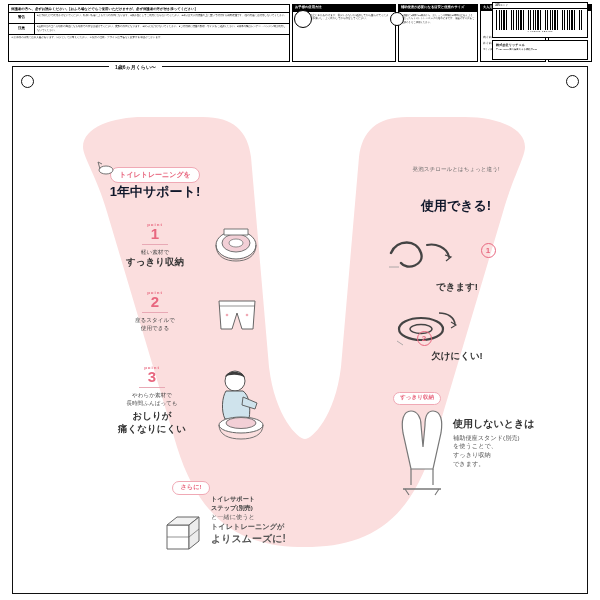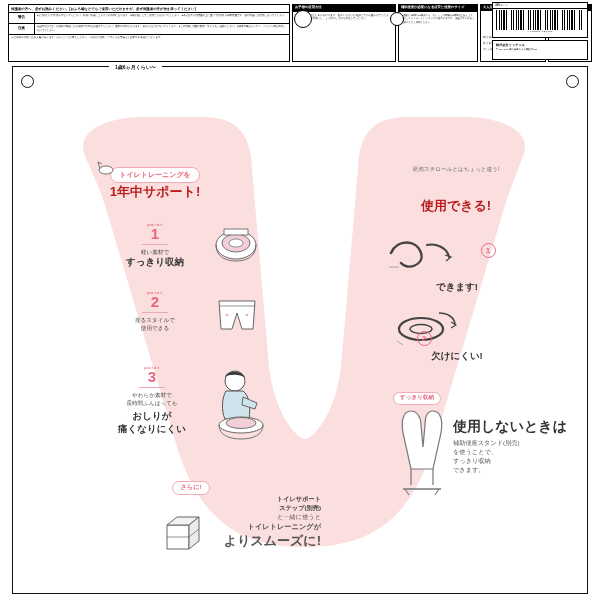--- a/index.html
+++ b/index.html
@@ -203,21 +203,21 @@
     color: #e8677f;
     line-height: 1;
     margin-top: -1px;
   }
   .step-rule {
     width: 26px; height: 1px; background: #e8a9b5;
     margin: 3px auto 3px auto;
   }
   .sm { font-size: 5.6px; line-height: 1.5; color: #4a4a4a; }
   .lg { font-size: 9.5px; font-weight: bold; line-height: 1.35; color: #333; }
-  .xl { font-size: 13px; font-weight: bold; line-height: 1.3; color: #b91c1c; }
+  .xl { font-size: 13px; font-weight: bold; line-height: 1.3; color: #0f172a; }
   .hdl { font-size: 6.2px; line-height: 1.45; color: #555; }
 
   .numcircle {
     width: 15px; height: 15px;
     border: 1px solid #e8677f;
     border-radius: 50%;
     color: #e8677f;
     font-size: 8px; font-weight: bold;
     display: flex; align-items: center; justify-content: center;
     margin: 0 auto;
@@ -373,26 +373,26 @@
     <div class="blk" style="left:148px; top:408px; width:60px;">
       <div class="badge" style="font-size:6.2px; padding:1.5px 7px;">さらに!</div>
     </div>
     <svg style="position:absolute; left:146px; top:432px;" width="52" height="54" viewBox="0 0 52 54">
       <path d="M8 50 L8 26 L30 26 L30 50 Z" fill="#fff" stroke="#666" stroke-width="1"></path>
       <path d="M8 26 L18 18 L40 18 L30 26 Z" fill="#f2f2f2" stroke="#666" stroke-width="1"></path>
       <path d="M30 26 L40 18 L40 42 L30 50 Z" fill="#ececec" stroke="#666" stroke-width="1"></path>
       <path d="M8 38 L30 38" stroke="#666" stroke-width="0.7"></path>
       <path d="M30 38 L40 30" stroke="#666" stroke-width="0.7"></path>
     </svg>
-    <div class="blk" style="left:198px; top:428px; width:110px; text-align:right;">
+    <div class="blk" style="left:198px; top:428px; width:110px; text-align:left;">
       <div class="hdl" style="font-weight:bold; color:#444">トイレサポート</div>
       <div class="hdl" style="font-weight:bold; color:#444">ステップ(別売)</div>
       <div class="hdl">と一緒に使うと</div>
       <div class="hdl pink-txt" style="font-weight:bold; font-size:7.2px">トイレトレーニングが</div>
-      <div class="hdl pink-txt" style="font-weight:bold; font-size:13px">よりスムーズに!</div>
+      <div class="hdl pink-txt" style="font-weight:bold; font-size:10px">よりスムーズに!</div>
     </div>
 
     <div class="blk sm" style="left:368px; top:98px; width:150px; color:#6b6b6b;">発泡スチロールとはちょっと違う!</div>
     <div class="blk xl" style="left:368px; top:131px; width:150px;">使用できる!</div>
 
     <svg style="position:absolute; left:370px; top:166px;" width="72" height="44" viewBox="0 0 72 44">
       <path d="M8 20 C14 6, 34 6, 38 20 C42 32, 24 38, 18 30" fill="none" stroke="#444" stroke-width="2.4" stroke-linecap="round"></path>
       <path d="M44 12 C52 10, 64 14, 66 24" fill="none" stroke="#444" stroke-width="2" stroke-linecap="round"></path>
       <path d="M62 22 L68 24 L63 28" fill="none" stroke="#444" stroke-width="1.2"></path>
       <path d="M6 34 L16 34" stroke="#999" stroke-width="0.8"></path>
@@ -417,21 +417,21 @@
     <div class="blk" style="left:366px; top:318px; width:76px;">
       <div class="badge" style="font-size:5.6px; padding:1.5px 6px;">すっきり収納</div>
     </div>
     <svg style="position:absolute; left:382px; top:336px;" width="54" height="96" viewBox="0 0 54 96">
       <path d="M16 8 C8 8, 6 18, 8 30 L16 66 L38 66 L46 30 C48 18, 46 8, 38 8 C32 8, 30 14, 30 22 L28 44 L26 22 C26 14, 22 8, 16 8 Z" fill="#fff" stroke="#777" stroke-width="1.2"></path>
       <path d="M16 66 L16 82 M38 66 L38 82" stroke="#777" stroke-width="1.2"></path>
       <path d="M8 86 L46 86" stroke="#777" stroke-width="1.4"></path>
       <path d="M10 86 L14 92 M44 86 L40 92" stroke="#777" stroke-width="1.1"></path>
     </svg>
     <div class="blk" style="left:440px; top:350px; width:120px; text-align:left;">
-      <div class="lg" style="font-size:14px">使用しないときは</div>
+      <div class="lg" style="font-size:10px">使用しないときは</div>
       <div class="hdl" style="margin-top:3px">補助便座スタンド(別売)</div>
       <div class="hdl">を使うことで、</div>
       <div class="hdl">すっきり収納</div>
       <div class="hdl">できます。</div>
     </div>
 
   </div>
 </div>
 
 </body></html>

